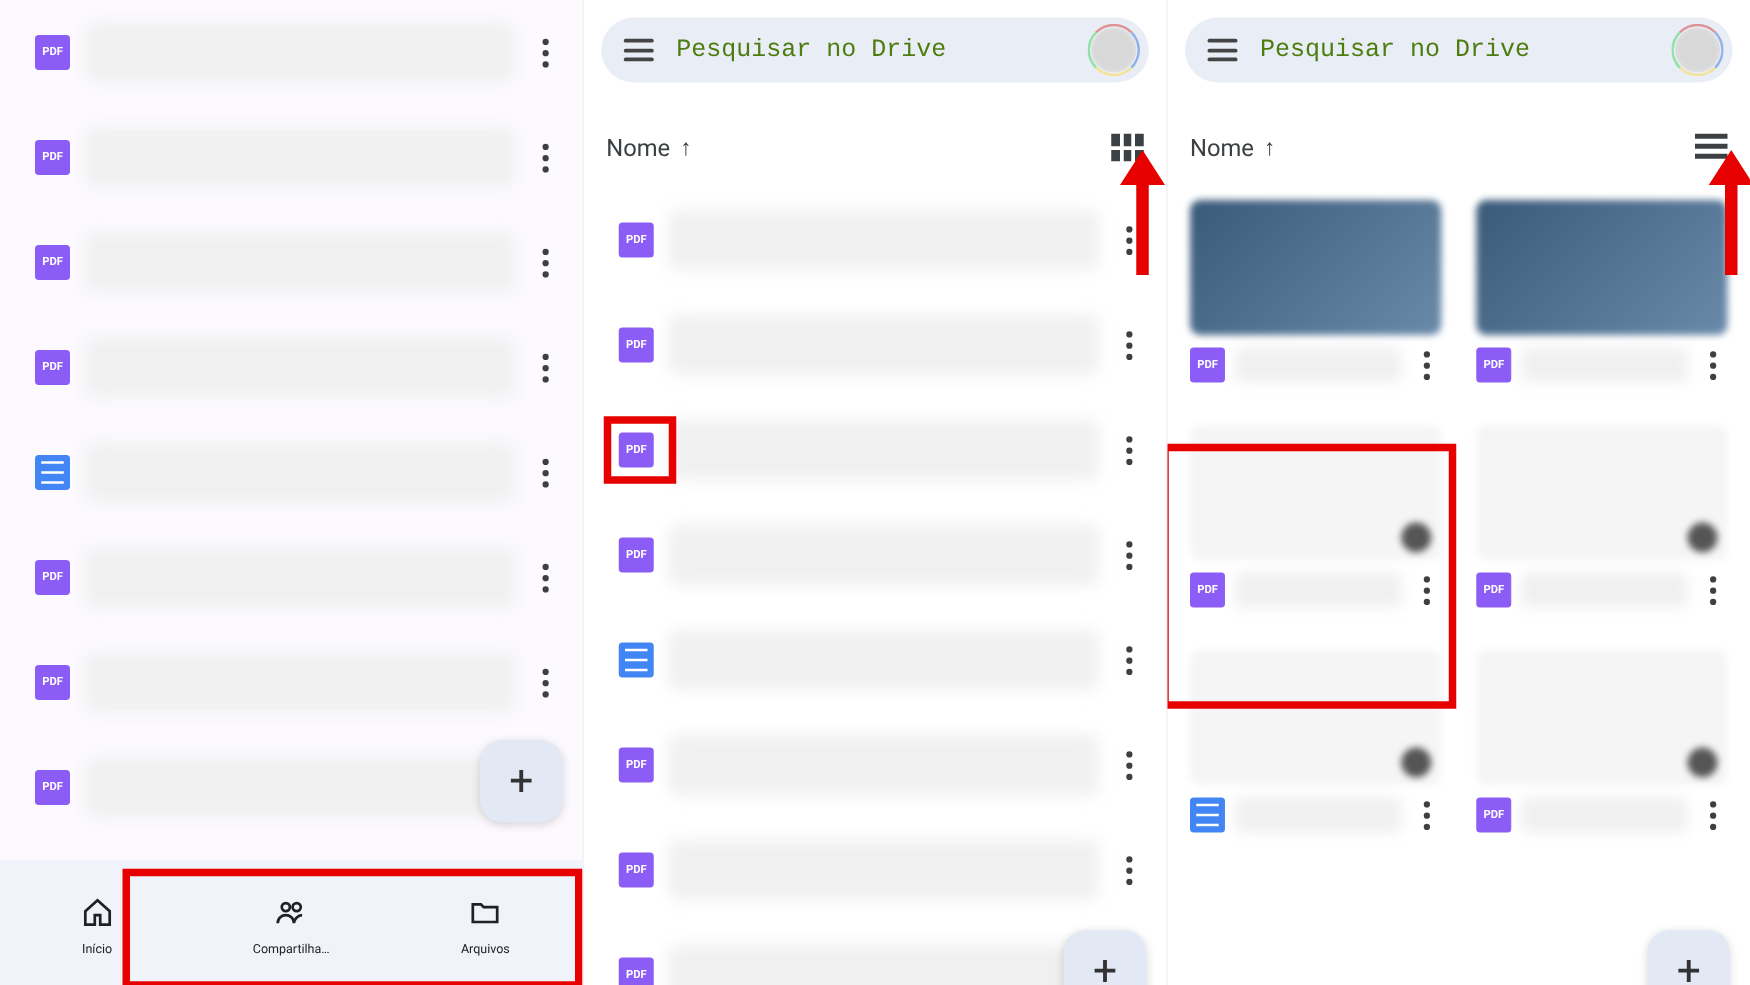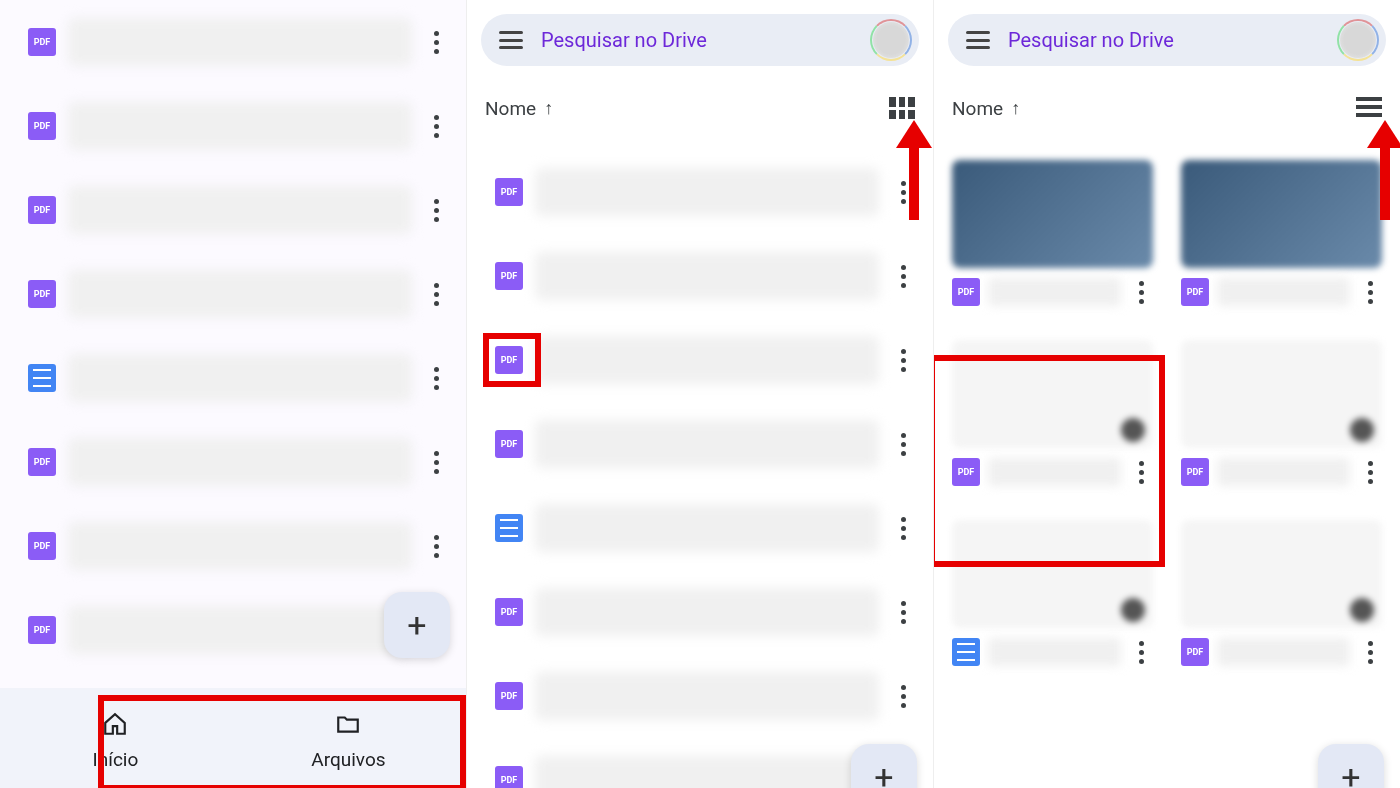--- a/index.html
+++ b/index.html
@@ -7,26 +7,26 @@
 
 .panel { height: 788px; position: relative; overflow: hidden; }
 .panel1 { width: 466px; background: #fcfaff; }
 .panel2 { width: 467px; background: #fff; border-left: 1px solid #eee; }
 .panel3 { width: 467px; background: #fff; border-left: 1px solid #eee; }
 
 
 .search-bar { position: absolute; top: 14px; left: 14px; right: 14px; height: 52px; background: #e9edf5; border-radius: 30px; display: flex; align-items: center; padding: 0 8px 0 18px; }
 .hamburger { width: 24px; height: 18px; display: flex; flex-direction: column; justify-content: space-between; margin-right: 18px; }
 .hamburger span { height: 3px; background: #444; border-radius: 2px; }
-.search-text { flex: 1; color: #6d28d9; font-size: 20px; }
+.search-text { flex: 1; color: #4d7c0f; font-size: 20px; font-family: Liberation Mono, monospace; }
 .avatar { width: 40px; height: 40px; border-radius: 50%; background: radial-gradient(circle, #d8d8d8 55%, #eaeaea 100%); border: 2px solid transparent; background-clip: padding-box; position: relative; }
 .avatar-ring { position: absolute; inset: -3px; border-radius: 50%; border: 2px solid; border-color: #d83b3b #3b78d8 #ffd83b #3bd85a; opacity: .5; }
 
 
-.sort-row { position: absolute; top: 88px; left: 18px; right: 18px; height: 40px; display: flex; align-items: center; justify-content: space-between; }
+.sort-row { position: absolute; top: 98px; left: 18px; right: 18px; height: 40px; display: flex; align-items: center; justify-content: space-between; }
 .sort-label { color: #3c4043; font-size: 19px; display: flex; align-items: center; gap: 8px; }
 .arrow-up { font-size: 18px; }
 .view-toggle { width: 26px; height: 22px; display: grid; cursor: pointer; }
 .view-grid { grid-template-columns: 1fr 1fr 1fr; grid-template-rows: 1fr 1fr; gap: 3px; }
 .view-grid span { background: #3c4043; }
 .view-list { display: flex; flex-direction: column; gap: 4px; }
 .view-list span { height: 4px; background: #3c4043; }
 
 
 .file-list { position: absolute; left: 0; right: 0; top: 0; }
@@ -45,21 +45,21 @@
 .fab { position: absolute; width: 66px; height: 66px; background: #e3e8f5; border-radius: 18px; display: flex; align-items: center; justify-content: center; font-size: 34px; color: #333; box-shadow: 0 2px 8px rgba(0,0,0,.15); }
 .panel1 .fab { bottom: 130px; right: 16px; }
 .panel2 .fab { bottom: -22px; right: 16px; }
 .panel3 .fab { bottom: -22px; right: 16px; }
 
 
 .bottom-nav { position: absolute; bottom: 0; left: 0; right: 0; height: 100px; background: #f1f3fa; display: flex; align-items: center; justify-content: space-around; }
 .nav-item { display: flex; flex-direction: column; align-items: center; gap: 6px; cursor: pointer; }
 .nav-icon-wrap { width: 70px; height: 36px; border-radius: 20px; display: flex; align-items: center; justify-content: center; }
 .nav-item.active .nav-icon-wrap { background: #d6dbef; }
-.nav-label { font-size: 19px; color: #202124; }
+.nav-label { font-size: 10px; color: #202124; }
 .nav-icon { width: 26px; height: 26px; }
 
 
 .grid-area { position: absolute; top: 160px; left: 18px; right: 18px; display: grid; grid-template-columns: 1fr 1fr; gap: 34px 28px; }
 .grid-card { display: flex; flex-direction: column; }
 .thumb { width: 100%; height: 108px; background: #e8e8e8; border-radius: 8px; filter: blur(3px); position: relative; overflow: hidden; }
 .thumb.dark { background: linear-gradient(135deg, #3a5a7a, #6a8aaa); }
 .thumb.light { background: #f5f5f5; }
 .thumb-dot { position: absolute; bottom: 6px; right: 8px; width: 24px; height: 24px; border-radius: 50%; background: #555; }
 .card-footer { display: flex; align-items: center; margin-top: 10px; gap: 8px; }
@@ -158,20 +158,28 @@
       <div class="nav-icon-wrap">
         <svg class="nav-icon" viewBox="0 0 24 24">
             <path fill="none" stroke="#202124" stroke-width="2" d="M3 11 L12 3 L21 11 V21 H14 V14 H10 V21 H3 Z"></path>
           </svg>
       </div>
       <div class="nav-label">Início</div>
     </div>
     <div class="nav-item">
       <div class="nav-icon-wrap">
         <svg class="nav-icon" viewBox="0 0 24 24">
+            <path fill="none" stroke="#202124" stroke-width="2" d="M8 11 A3 3 0 1 0 8 5 A3 3 0 1 0 8 11 M16 11 A3 3 0 1 0 16 5 A3 3 0 1 0 16 11 M2 20 C2 16 5 14 8 14 C11 14 14 16 14 20 M14 20 C14 17 17 14 20 14"></path>
+          </svg>
+      </div>
+      <div class="nav-label">Compartilha…</div>
+    </div>
+    <div class="nav-item">
+      <div class="nav-icon-wrap">
+        <svg class="nav-icon" viewBox="0 0 24 24">
             <path fill="none" stroke="#202124" stroke-width="2" d="M3 6 H9 L11 8 H21 V19 H3 Z"></path>
           </svg>
       </div>
       <div class="nav-label">Arquivos</div>
     </div>
   </div>
 
   <div class="red-box" style="left:98px; bottom:-3px; width:368px; height:96px;"></div>
 </div>
 

